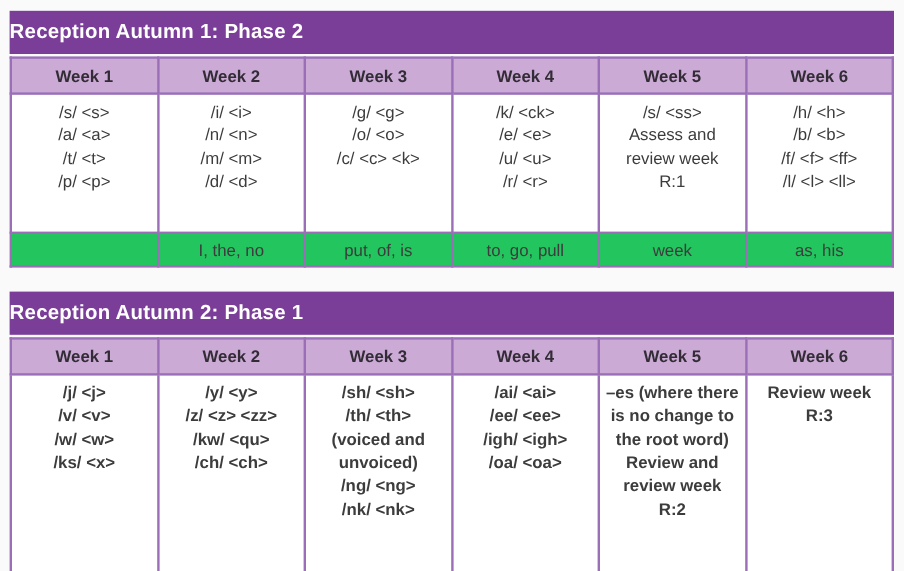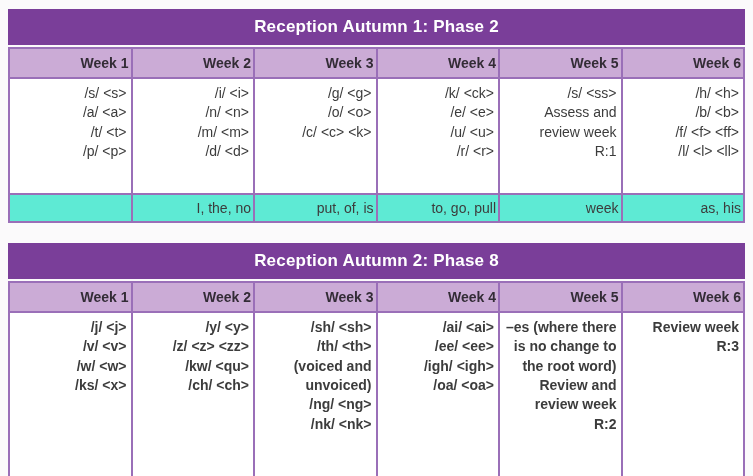--- a/index.html
+++ b/index.html
@@ -19,55 +19,54 @@
     font-family:"Liberation Sans","DejaVu Sans",sans-serif;
     padding:9px 8px 5px 8px;
   }
   .phase-table{width:737px;margin:0 auto;}
   .phase-table + .phase-table{margin-top:20px;}
   .title-bar{
     background:var(--title-bar-bg);
     color:var(--title-text);
     height:36px;
     line-height:36px;
-    text-align:center;
     font-size:17px;
     font-weight:bold;
     margin-bottom:2px;
     letter-spacing:0.2px;
   }
   table{
     width:100%;
     border-collapse:collapse;
     table-layout:fixed;
   }
   th,td{
     border:2px solid var(--border-color);
-    text-align:right;
+    text-align:center;
     font-size:14px;
     color:var(--cell-text);
   }
   .week-row th{
     background:var(--header-bg);
     color:var(--header-text);
     font-weight:bold;
     height:30px;
     padding:2px;
   }
   .phonics-row td{
     background:#ffffff;
     vertical-align:top;
     padding:5px 4px 6px 4px;
     line-height:1.38;
     white-space:pre-line;
   }
   .p2 .phonics-row td{height:116px;}
   .p3 .phonics-row td{height:178px;font-weight:bold;}
   .tricky-row td{
-    background:#5eead4;
+    background:#22c55e;
     vertical-align:middle;
     padding:2px 2px;
   }
   .p2 .tricky-row td{height:28px;}
   .p3 .tricky-row td{height:33px;}
 </style>
 </head>
 <body>
 
 <div class="phase-table p2">
@@ -123,21 +122,21 @@
       <td>to, go, pull</td>
       <td>week</td>
       <td>as, his</td>
     </tr>
   </tbody>
     </table>
 </div>
 
 <div class="phase-table p3">
   <div class="title-bar">
-    <span>Reception Autumn 2: Phase 8</span>
+    <span>Reception Autumn 2: Phase 1</span>
   </div>
   <table>
     <colgroup>
         <col>
         <col>
         <col>
         <col>
         <col>
         <col>
       </colgroup>

